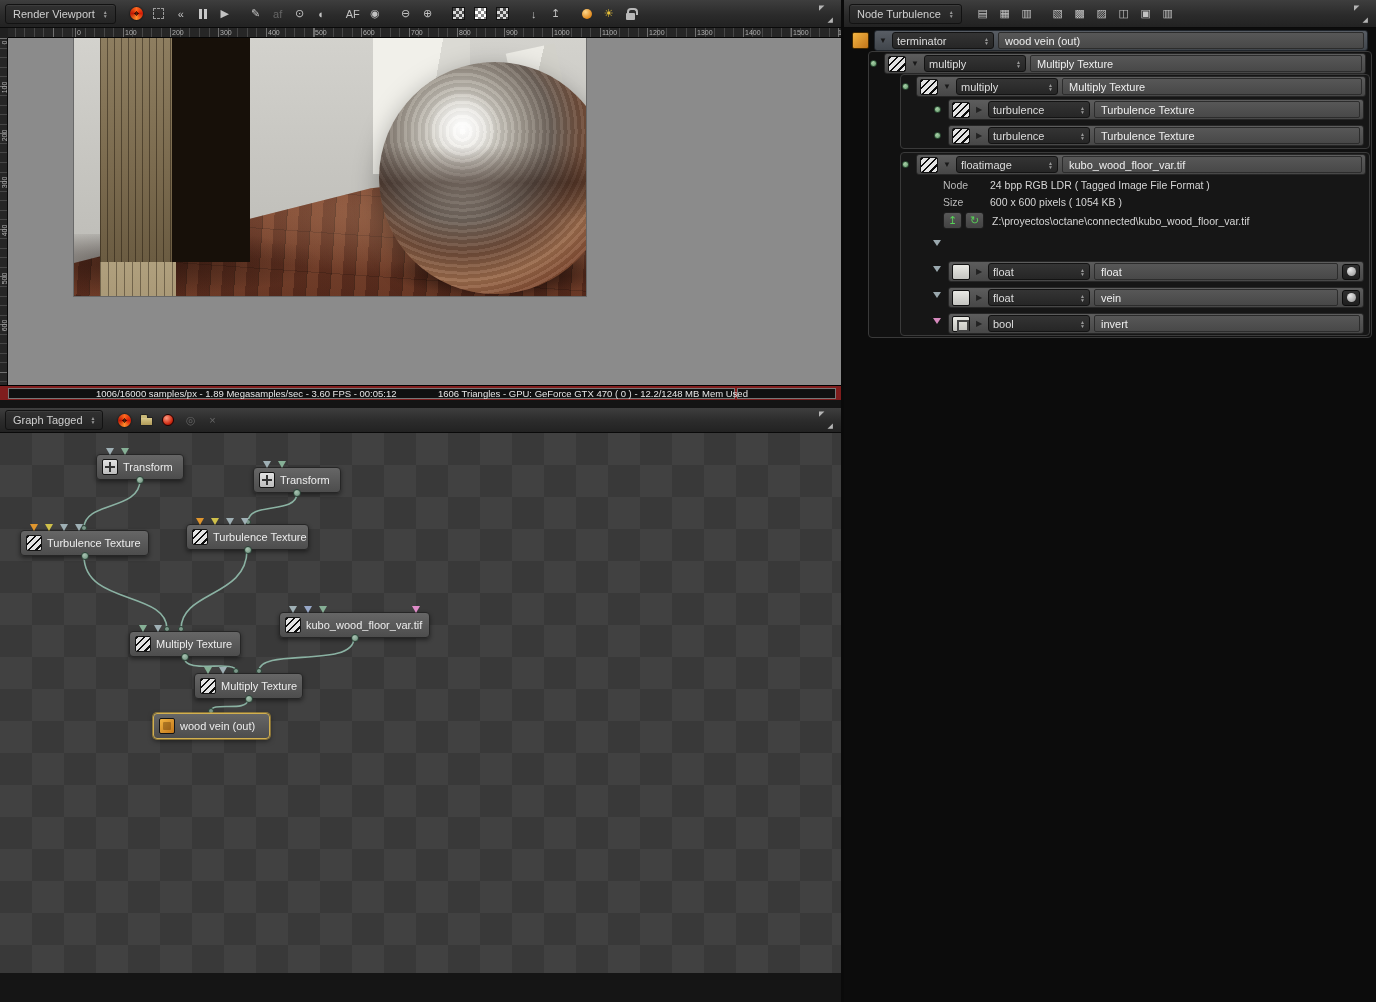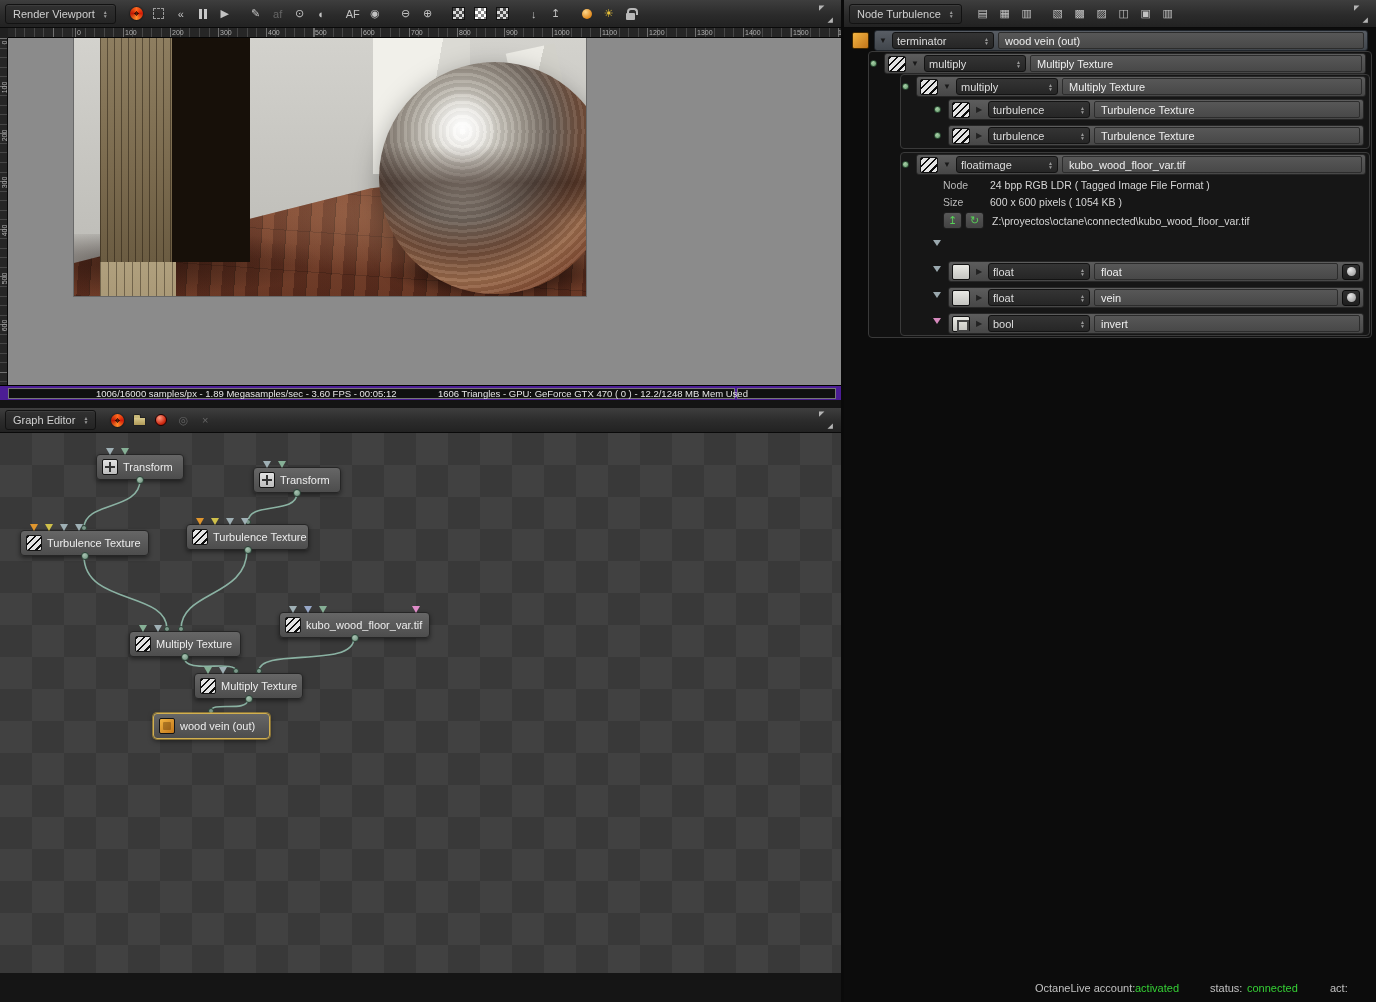--- a/index.html
+++ b/index.html
@@ -84,21 +84,21 @@
     background:repeating-linear-gradient(90deg,rgba(25,16,6,.40) 0 1px,transparent 1px 8px),
                linear-gradient(180deg,#b0a07e 0%,#998765 60%,#857450 100%)}
   .sphere {left:305px;top:24px;width:232px;height:232px;border-radius:50%;
     box-shadow:0 8px 26px rgba(0,0,0,.35);
     background:
       radial-gradient(circle at 36% 28%,rgba(255,255,255,.95) 0%,rgba(255,255,255,0) 16%),
       linear-gradient(180deg,rgba(0,0,0,0) 36%,rgba(35,16,10,.45) 52%,rgba(0,0,0,0) 68%),
       repeating-radial-gradient(circle at 36% 30%,rgba(255,255,255,.07) 0 3px,rgba(0,0,0,.07) 3px 7px),
       radial-gradient(circle at 36% 30%,#f6f4ee 0%,#d9d6ce 13%,#a29b91 27%,#6f645b 40%,#6f4c39 55%,#9a6a4b 68%,#7c462e 80%,#3d1f15 93%,#250f09 100%)}
 
-  .rv-status {position:absolute;left:0;top:385px;width:841px;height:15px;background:#4c1d95;border-top:1px solid #000}
+  .rv-status {position:absolute;left:0;top:385px;width:841px;height:15px;background:#7f1d1d;border-top:1px solid #000}
   .sbar {position:absolute;top:2px;height:11px;border:1px solid #777;background:#101010}
   .sbar.b1 {left:8px;width:727px}
   .sbar.b2 {left:737px;width:99px}
   .stext {position:absolute;top:2px;font-size:9.5px;color:#e6e6e6;white-space:nowrap}
   .gap1 {position:absolute;left:0;top:400px;width:841px;height:8px;background:#141414}
 
   
   .ge-toolbar {left:0;top:408px;width:841px;height:25px}
   .ge-canvas {position:absolute;left:0;top:433px;width:841px;height:540px;overflow:hidden;
     background:repeating-conic-gradient(#414141 0% 25%,#393939 0% 50%) 0 0/64px 64px}
@@ -293,21 +293,21 @@
     <div class="sbar b1"></div>
     <div class="sbar b2"></div>
     <span class="stext" style="left:96px">1006/16000 samples/px - 1.89 Megasamples/sec - 3.60 FPS - 00:05:12</span>
     <span class="stext" style="left:438px">1606 Triangles - GPU: GeForce GTX 470 ( 0 ) - 12.2/1248 MB Mem Used</span>
   </div>
 
   <div class="gap1"></div>
 
   <div class="toolbar ge-toolbar">
     <span class="dd-ctl">
-      <span>Graph Editor</span>
+      <span>Graph Tagged</span>
       <span class="spin">
           <i>▲</i>
           <i>▼</i>
         </span>
     </span>
     <span class="tsep"></span>
     <span class="tbtn">
         <span class="octane"></span>
       </span>
     <span class="tbtn">
@@ -593,22 +593,15 @@
           <span class="ddt">bool</span>
           <span class="spin">
               <i>▲</i>
               <i>▼</i>
             </span>
         </span>
         <span class="vfield">invert</span>
       </div>
     </div>
 
-    <div class="ni-status">
-      <span class="st" style="left:191px">OctaneLive account:</span>
-      <span class="st green" style="left:291px">activated</span>
-      <span class="st" style="left:366px">status:</span>
-      <span class="st green" style="left:403px">connected</span>
-      <span class="st" style="left:486px">act:</span>
-    </div>
   </div>
 
 </div>
 
 </body></html>

